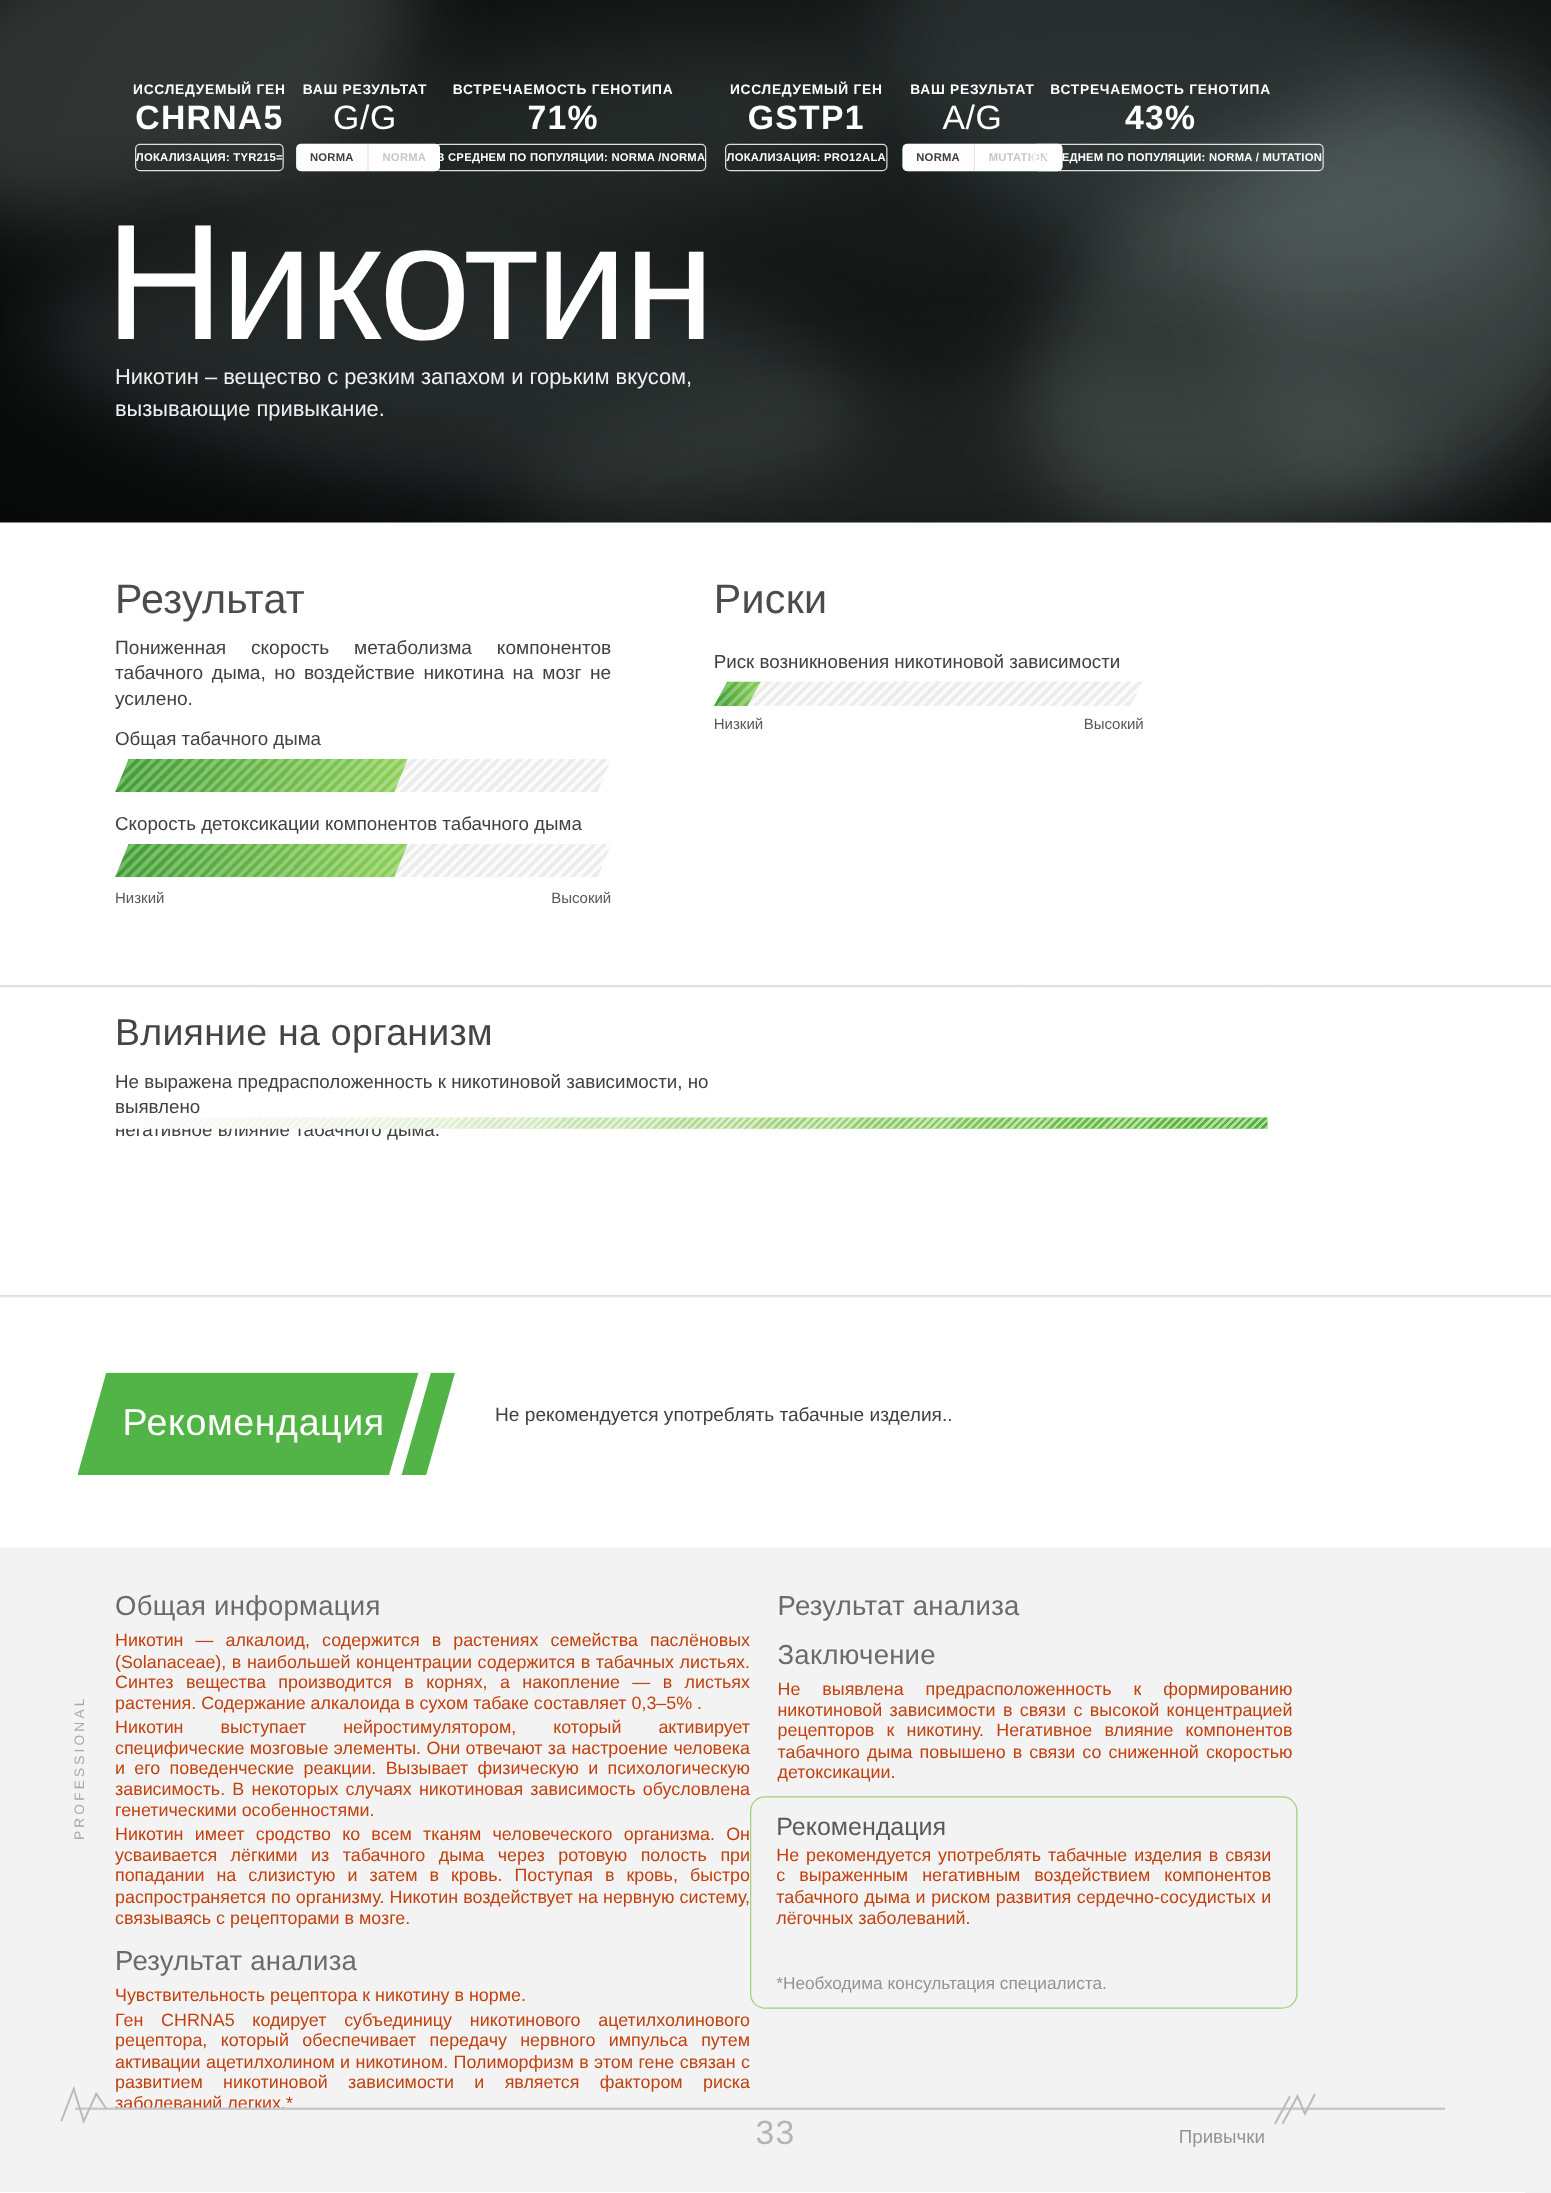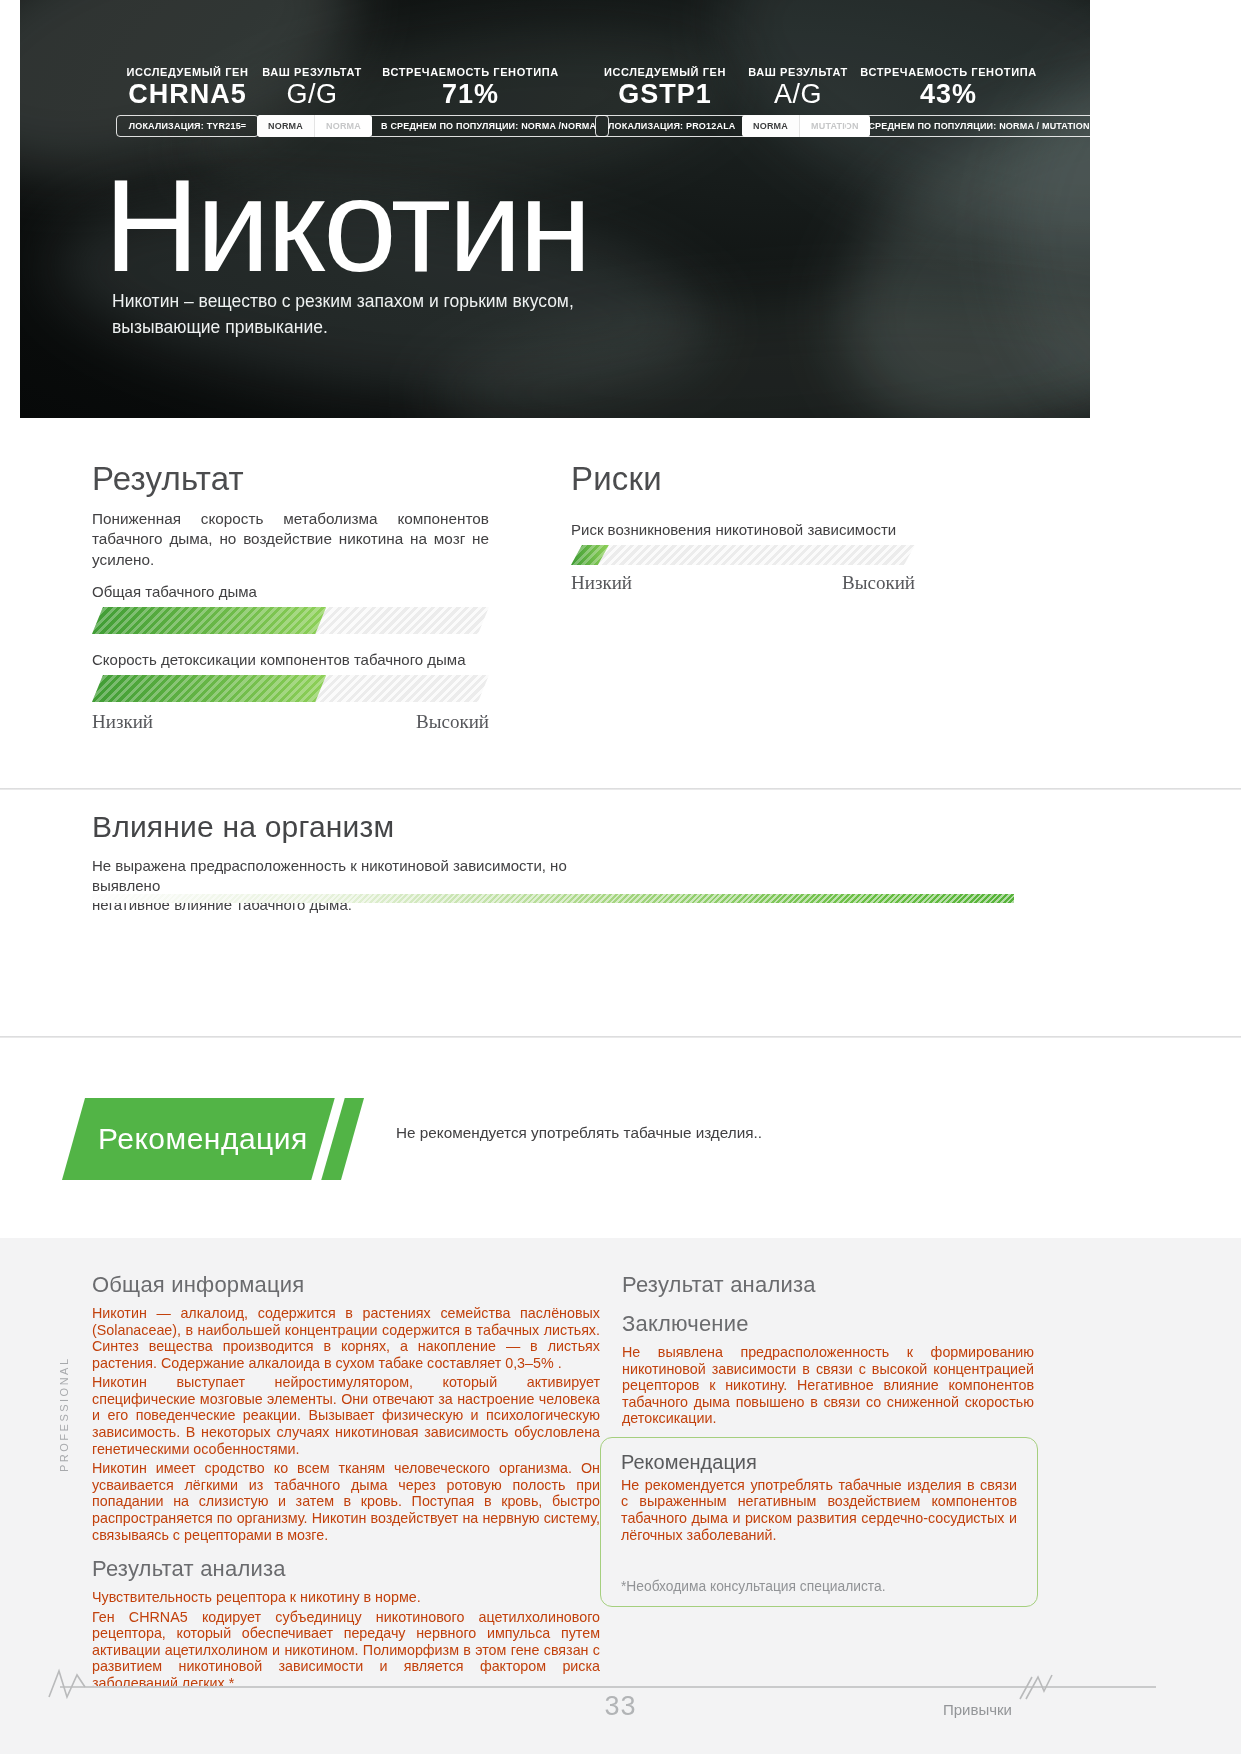--- a/index.html
+++ b/index.html
@@ -1,56 +1,56 @@
 <!DOCTYPE html>
 <html lang="ru"><head>
 <meta charset="utf-8">
 <style>
   html,body{margin:0;padding:0;background:#ffffff;}
   .page{position:relative;width:1241px;height:1754px;background:#fff;overflow:hidden;
         font-family:"Liberation Sans","DejaVu Sans",sans-serif;-webkit-font-smoothing:antialiased;}
   .abs{position:absolute;}
 
   
-  .hero{position:absolute;left:0;top:0;width:1070px;height:418px;overflow:hidden;
-        background:radial-gradient(ellipse at 72% 28%, #1b2120 0%, #0d100f 55%, #070909 100%);margin-left:20px;}
+  .hero{position:absolute;left:0;top:0;width:1241px;height:418px;overflow:hidden;
+        background:radial-gradient(ellipse at 72% 28%, #1b2120 0%, #0d100f 55%, #070909 100%);}
   .sm{position:absolute;border-radius:50%;filter:blur(30px);}
   .s1{left:-90px;top:-70px;width:430px;height:230px;background:rgba(188,207,202,.20);transform:rotate(-18deg);}
   .s2{left:170px;top:40px;width:540px;height:150px;background:rgba(172,192,189,.10);transform:rotate(-8deg);}
   .s3{left:30px;top:200px;width:660px;height:190px;background:rgba(178,200,196,.14);transform:rotate(6deg);}
   .s4{left:690px;top:-50px;width:540px;height:270px;background:rgba(162,186,183,.13);transform:rotate(20deg);}
   .s5{left:810px;top:110px;width:480px;height:310px;background:rgba(192,214,210,.17);transform:rotate(-25deg);}
   .s6{left:410px;top:300px;width:720px;height:150px;background:rgba(172,196,191,.10);transform:rotate(-4deg);}
   .s7{left:990px;top:30px;width:320px;height:390px;background:rgba(152,177,174,.11);transform:rotate(12deg);}
 
   .gcell{position:absolute;top:66px;text-align:center;color:#fff;}
   .glabel{font-size:11px;font-weight:700;letter-spacing:.6px;white-space:nowrap;}
   .gvalue{font-size:27px;line-height:30px;margin-top:1px;margin-bottom:6px;white-space:nowrap;}
   .gv-bold{font-weight:700;letter-spacing:1px;}
   .gv-light{font-weight:400;letter-spacing:.5px;}
   .gbox{display:inline-block;border:1px solid rgba(255,255,255,.85);border-radius:4px;
-        padding:5px 12px;font-size:9px;font-weight:700;letter-spacing:.2px;color:#fff;white-space:nowrap;}
+        padding:5px 0;font-size:9px;font-weight:700;letter-spacing:.2px;color:#fff;white-space:nowrap;}
   .toggle{display:inline-flex;border-radius:4px;overflow:hidden;background:#fff;}
   .toggle span{padding:6px 11px;font-size:9px;font-weight:700;letter-spacing:.2px;white-space:nowrap;}
   .tg-on{color:#3c3d3e;background:#fdfdfd;border-right:1px solid #e4e4e4;}
   .tg-off{color:#c6c7c8;background:#ffffff;}
   .c1{left:95px;width:145px;}  .c2{left:237px;width:110px;} .c3{left:348px;width:205px;}
   .c4{left:575px;width:140px;} .c5{left:722px;width:112px;} .c6{left:826px;width:205px;}
 
   .hero-title{position:absolute;left:84px;top:160px;margin:0;color:#fff;font-size:132px;
               font-weight:400;letter-spacing:-3px;line-height:1;}
   .hero-sub{position:absolute;left:92px;top:288px;margin:0;color:#eef1f1;font-size:17.5px;
             font-weight:400;line-height:1.5;white-space:pre-line;}
 
   
   .h2{margin:0;font-size:33px;font-weight:400;color:#4b4c4e;letter-spacing:.2px;}
   .h2b{margin:0;font-size:30px;font-weight:400;color:#444547;letter-spacing:.2px;}
   .body-p{margin:0;font-size:15.3px;line-height:1.33;color:#414042;text-align:justify;}
   .bar-label{font-size:15px;color:#414042;}
-  .scale-row{display:flex;justify-content:space-between;font-size:19px;color:#56575b;font-family:Liberation Serif, serif;}
+  .scale-row{display:flex;justify-content:space-between;font-size:12px;color:#56575b;}
 
   
   .hbar{overflow:hidden;background:repeating-linear-gradient(135deg,#ececec 0 3px,#fbfbfb 3px 6px);
         clip-path:polygon(11px 0, 100% 0, calc(100% - 11px) 100%, 0 100%);}
   .hbar .fill{position:absolute;top:0;bottom:0;left:0;
         background:repeating-linear-gradient(135deg,rgba(255,255,255,0) 0 3px,rgba(255,255,255,.28) 3px 6px),
                    linear-gradient(90deg,#3f9c34,#8ed058);
         clip-path:polygon(0 0, 100% 0, calc(100% - 11px) 100%, 0 100%);}
   .thinbar{background:repeating-linear-gradient(135deg,rgba(255,255,255,.55) 0 2px,rgba(255,255,255,0) 2px 4px),
                      linear-gradient(90deg,#fdfdfd 0%,#e8f2dd 25%,#a9d785 55%,#67bd41 85%,#55b238 100%);}

